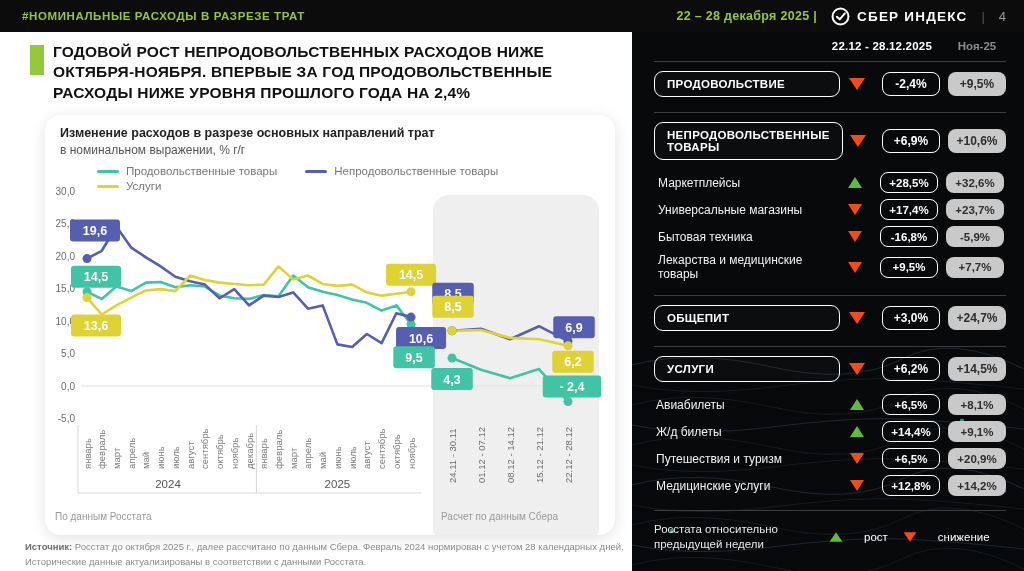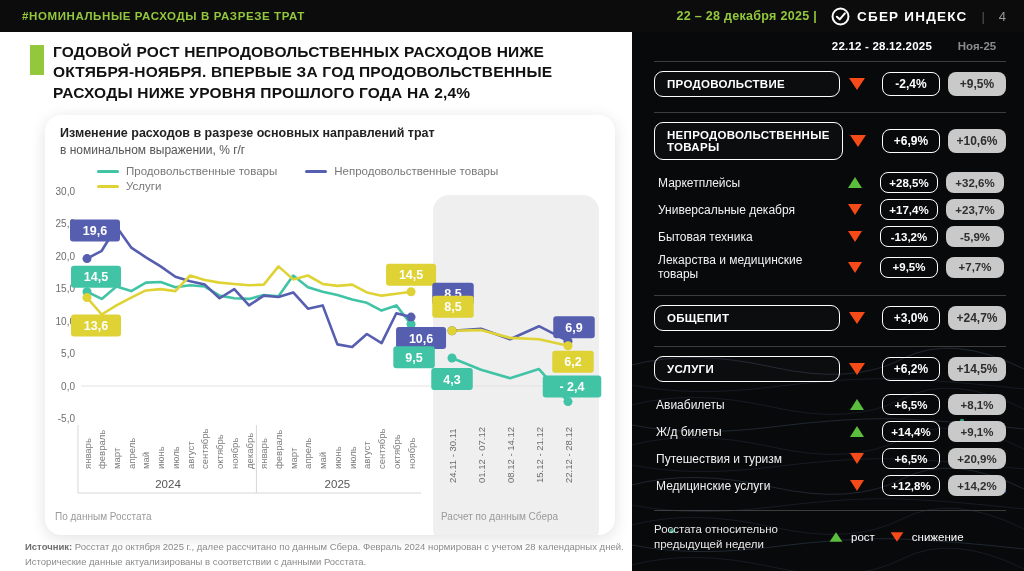--- a/index.html
+++ b/index.html
@@ -60,21 +60,21 @@
   .tri.up{border-left:8px solid transparent;border-right:8px solid transparent;border-bottom:12px solid var(--up);}
   .prow.sub .tri.down{border-left-width:7px;border-right-width:7px;border-top-width:11px;}
   .prow.sub .tri.up{border-left-width:7px;border-right-width:7px;border-bottom-width:11px;}
   .pill{display:inline-flex;justify-content:center;align-items:center;min-width:58px;height:24px;
     border-radius:8px;font-weight:bold;font-size:12px;}
   .pill.week{border:1.5px solid #fff;color:#fff;margin-left:8px;}
   .pill.month{background:var(--pill);color:#2e2e2e;margin-left:8px;}
   .prow.sub .pill{height:21px;font-size:11.5px;}
   .panel-footer{display:flex;align-items:center;margin-top:11px;gap:14px;}
   .pf-note{font-size:11.5px;color:#e9e9e9;line-height:1.3;flex:0 0 160px;}
-  .pf-item{display:flex;align-items:center;gap:7px;color:#fff;font-size:11.5px;}
+  .pf-item{display:flex;align-items:center;gap:20px;color:#fff;font-size:11.5px;}
   .pf-item .tri{transform:scale(.8);}
 </style>
 </head>
 <body>
 
 <div class="stage">
 
   <header class="topbar">
     <div class="hashtag">#НОМИНАЛЬНЫЕ РАСХОДЫ В РАЗРЕЗЕ ТРАТ</div>
     <div class="topbar-right">
@@ -256,33 +256,33 @@
           <div style="margin: 12px 2px 14px;">
             <div class="prow sub">
               <span class="sub-label">Маркетплейсы</span>
               <span class="tri-col">
                 <span class="tri up"></span>
               </span>
               <span class="pill week">+28,5%</span>
               <span class="pill month">+32,6%</span>
             </div>
             <div class="prow sub">
-              <span class="sub-label">Универсальные декабря</span>
+              <span class="sub-label">Универсальные магазины</span>
               <span class="tri-col">
                 <span class="tri down"></span>
               </span>
               <span class="pill week">+17,4%</span>
               <span class="pill month">+23,7%</span>
             </div>
             <div class="prow sub">
               <span class="sub-label">Бытовая техника</span>
               <span class="tri-col">
                 <span class="tri down"></span>
               </span>
-              <span class="pill week">-13,2%</span>
+              <span class="pill week">-16,8%</span>
               <span class="pill month">-5,9%</span>
             </div>
             <div class="prow sub">
               <span class="sub-label">Лекарства и медицинские товары</span>
               <span class="tri-col">
                 <span class="tri down"></span>
               </span>
               <span class="pill week">+9,5%</span>
               <span class="pill month">+7,7%</span>
             </div>

